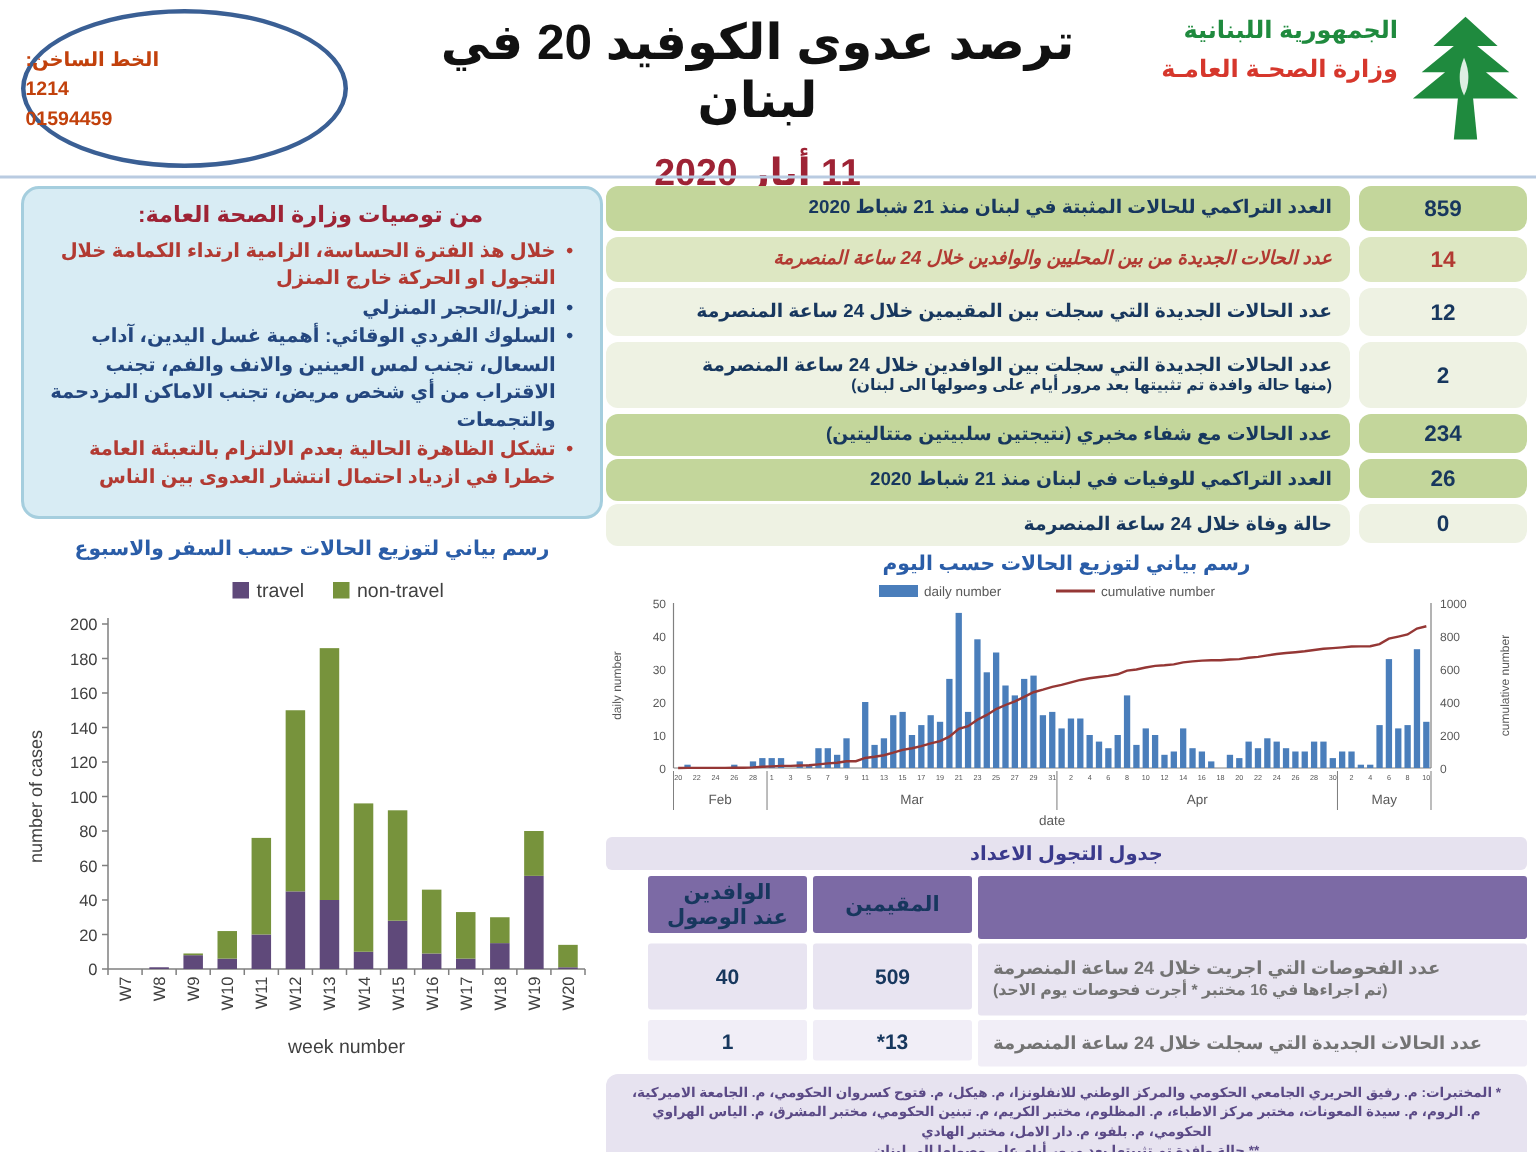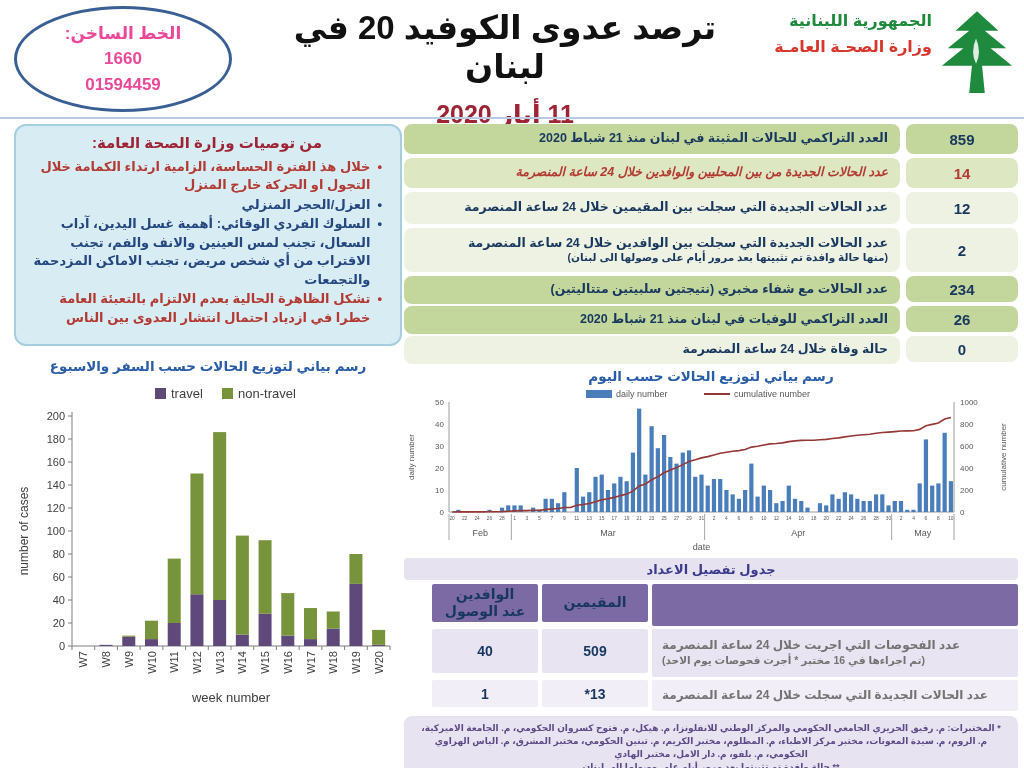--- a/index.html
+++ b/index.html
@@ -1,22 +1,22 @@
 <!DOCTYPE html>
 <html lang="ar"><head>
 <meta charset="utf-8">
 <style>
   html,body{margin:0;padding:0;background:#fff;}
   body{font-family:"Liberation Sans","DejaVu Sans",sans-serif;}
   .page{position:relative;width:1024px;height:768px;background:#ffffff;overflow:hidden;}
 
   
   .hotline{position:absolute;left:14px;top:6px;width:212px;height:100px;border:3px solid #3a5f94;
-    border-radius:50%;display:flex;flex-direction:column;justify-content:center;align-items:center;
-    color:#ec4899;font-weight:bold;font-size:17px;line-height:1.5;direction:rtl;}
+    border-radius:50%;display:flex;flex-direction:column;justify-content:center;align-items:flex-end;
+    color:#c2410c;font-weight:bold;font-size:13px;line-height:1.5;direction:rtl;}
   .title-block{position:absolute;left:250px;width:510px;top:8px;text-align:center;}
   .main-title{margin:0;font-size:33px;font-weight:bold;color:#111;direction:rtl;}
   .report-date{margin-top:14px;font-size:25px;font-weight:bold;color:#9e2335;direction:rtl;}
   .logo{position:absolute;right:10px;top:8px;display:flex;align-items:flex-start;gap:8px;}
   .logo-text{text-align:right;direction:rtl;font-weight:bold;font-size:16px;line-height:1.6;}
   .logo-text .gov{color:#1f8a3e;}
   .logo-text .min{color:#d6372c;}
   .divider{position:absolute;top:117px;left:0;width:1024px;border-top:2px solid #b9cbe1;}
 
   
@@ -63,21 +63,21 @@
   .footnote{background:#e7e3f0;border-radius:8px;padding:6px 12px;direction:rtl;text-align:center;
     color:#5b4a86;font-size:9px;font-weight:bold;line-height:1.45;}
 </style>
 </head>
 <body>
 
 <div class="page">
 
   <div class="hotline">
     <div>الخط الساخن:</div>
-    <div>1660</div>
+    <div>1214</div>
     <div>01594459</div>
   </div>
 
   <div class="title-block">
     <h1 class="main-title">ترصد عدوى الكوفيد 20 في لبنان</h1>
     <div class="report-date">11 أيار 2020</div>
   </div>
 
   <div class="logo">
     <div class="logo-text">
@@ -407,21 +407,21 @@
           <line x1="300.6172839506173" y1="128" x2="300.6172839506173" y2="154" stroke="#808080" stroke-width="0.7"></line>
           <line x1="487.65432098765433" y1="128" x2="487.65432098765433" y2="154" stroke="#808080" stroke-width="0.7"></line>
           <line x1="550" y1="128" x2="550" y2="154" stroke="#808080" stroke-width="0.7"></line>
           <text x="76.17283950617283" y="150" font-size="9" fill="#595959" text-anchor="middle" font-family="&quot;Liberation Sans&quot;,&quot;DejaVu Sans&quot;,sans-serif">Feb</text>
           <text x="203.9814814814815" y="150" font-size="9" fill="#595959" text-anchor="middle" font-family="&quot;Liberation Sans&quot;,&quot;DejaVu Sans&quot;,sans-serif">Mar</text>
           <text x="394.1358024691358" y="150" font-size="9" fill="#595959" text-anchor="middle" font-family="&quot;Liberation Sans&quot;,&quot;DejaVu Sans&quot;,sans-serif">Apr</text>
           <text x="518.8271604938273" y="150" font-size="9" fill="#595959" text-anchor="middle" font-family="&quot;Liberation Sans&quot;,&quot;DejaVu Sans&quot;,sans-serif">May</text>
           <text x="297.5" y="164" font-size="9" fill="#595959" text-anchor="middle" font-family="&quot;Liberation Sans&quot;,&quot;DejaVu Sans&quot;,sans-serif">date</text>
         </g>
       </svg>
-    <div class="detail-strip">جدول تفصيل الاعداد</div>
+    <div class="detail-strip">جدول التجول الاعداد</div>
     <div id="detail-table" class="detail-table">
         <div class="dt-row">
           <div class="dt-cell dt-num dt-head h-head">الوافدين
 عند الوصول</div>
           <div class="dt-cell dt-num dt-head h-head">المقيمين</div>
           <div class="dt-cell dt-text dt-head h-head"></div>
         </div>
         <div class="dt-row">
           <div class="dt-cell dt-num bg-a h-r0" dir="ltr">40</div>
           <div class="dt-cell dt-num bg-a h-r0" dir="ltr">509</div>

